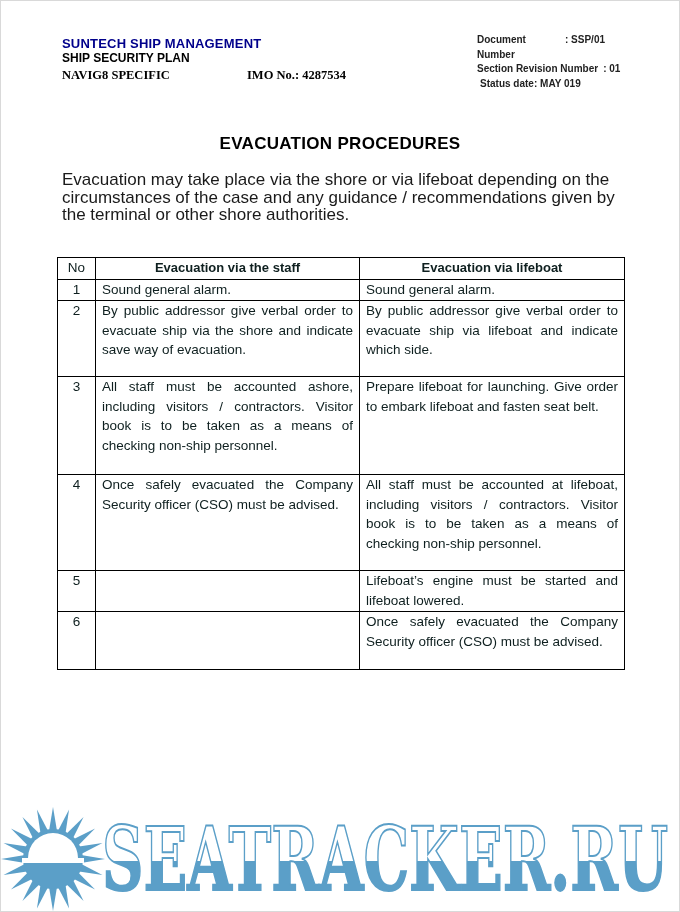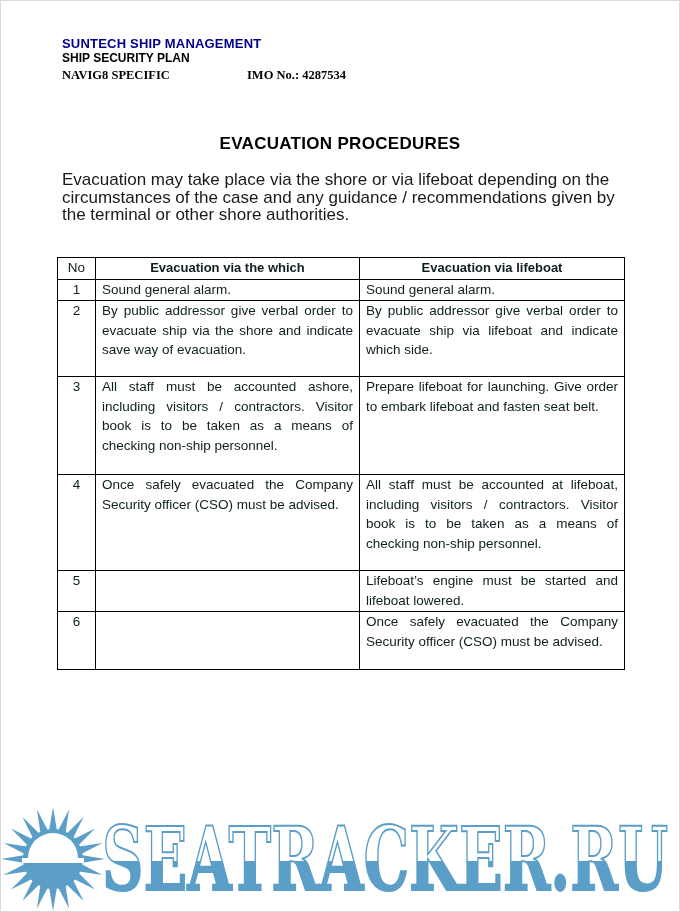--- a/index.html
+++ b/index.html
@@ -67,36 +67,50 @@
 <div class="header-left">
   <div class="company">SUNTECH SHIP MANAGEMENT</div>
   <div class="plan">SHIP SECURITY PLAN</div>
   <div class="vessel-line">
     <span class="vessel">NAVIG8 SPECIFIC</span>
     <span>IMO No.: 4287534</span>
   </div>
 </div>
 
 <div class="header-right">
+  <div class="info-lines">
+    <div class="info-line">
+      <span class="lbl-1">Document Number</span>
+      <span>: SSP/01</span>
+    </div>
+    <div class="info-line">
+      <span class="lbl-2">Section Revision Number</span>
+      <span>: 01</span>
+    </div>
+    <div class="info-line">
+      <span class="lbl-3">Status date</span>
+      <span>: MAY 019</span>
+    </div>
+  </div>
 </div>
 
 <div class="doc-title">EVACUATION PROCEDURES</div>
 <div class="intro">Evacuation may take place via the shore or via lifeboat depending on the circumstances of the case and any guidance / recommendations given by the terminal or other shore authorities.</div>
 
 <div class="proc-table-wrap">
   <table>
     <colgroup>
         <col class="c-no">
         <col class="c-shore">
         <col class="c-boat">
       </colgroup>
     <thead>
       <tr>
         <th class="h-no">No</th>
-        <th>Evacuation via the which</th>
+        <th>Evacuation via the staff</th>
         <th>Evacuation via lifeboat</th>
       </tr>
     </thead>
     <tbody>
       <tr>
         <td class="no-cell">1</td>
         <td class="txt">Sound general alarm.</td>
         <td class="txt">Sound general alarm.</td>
       </tr>
       <tr>

